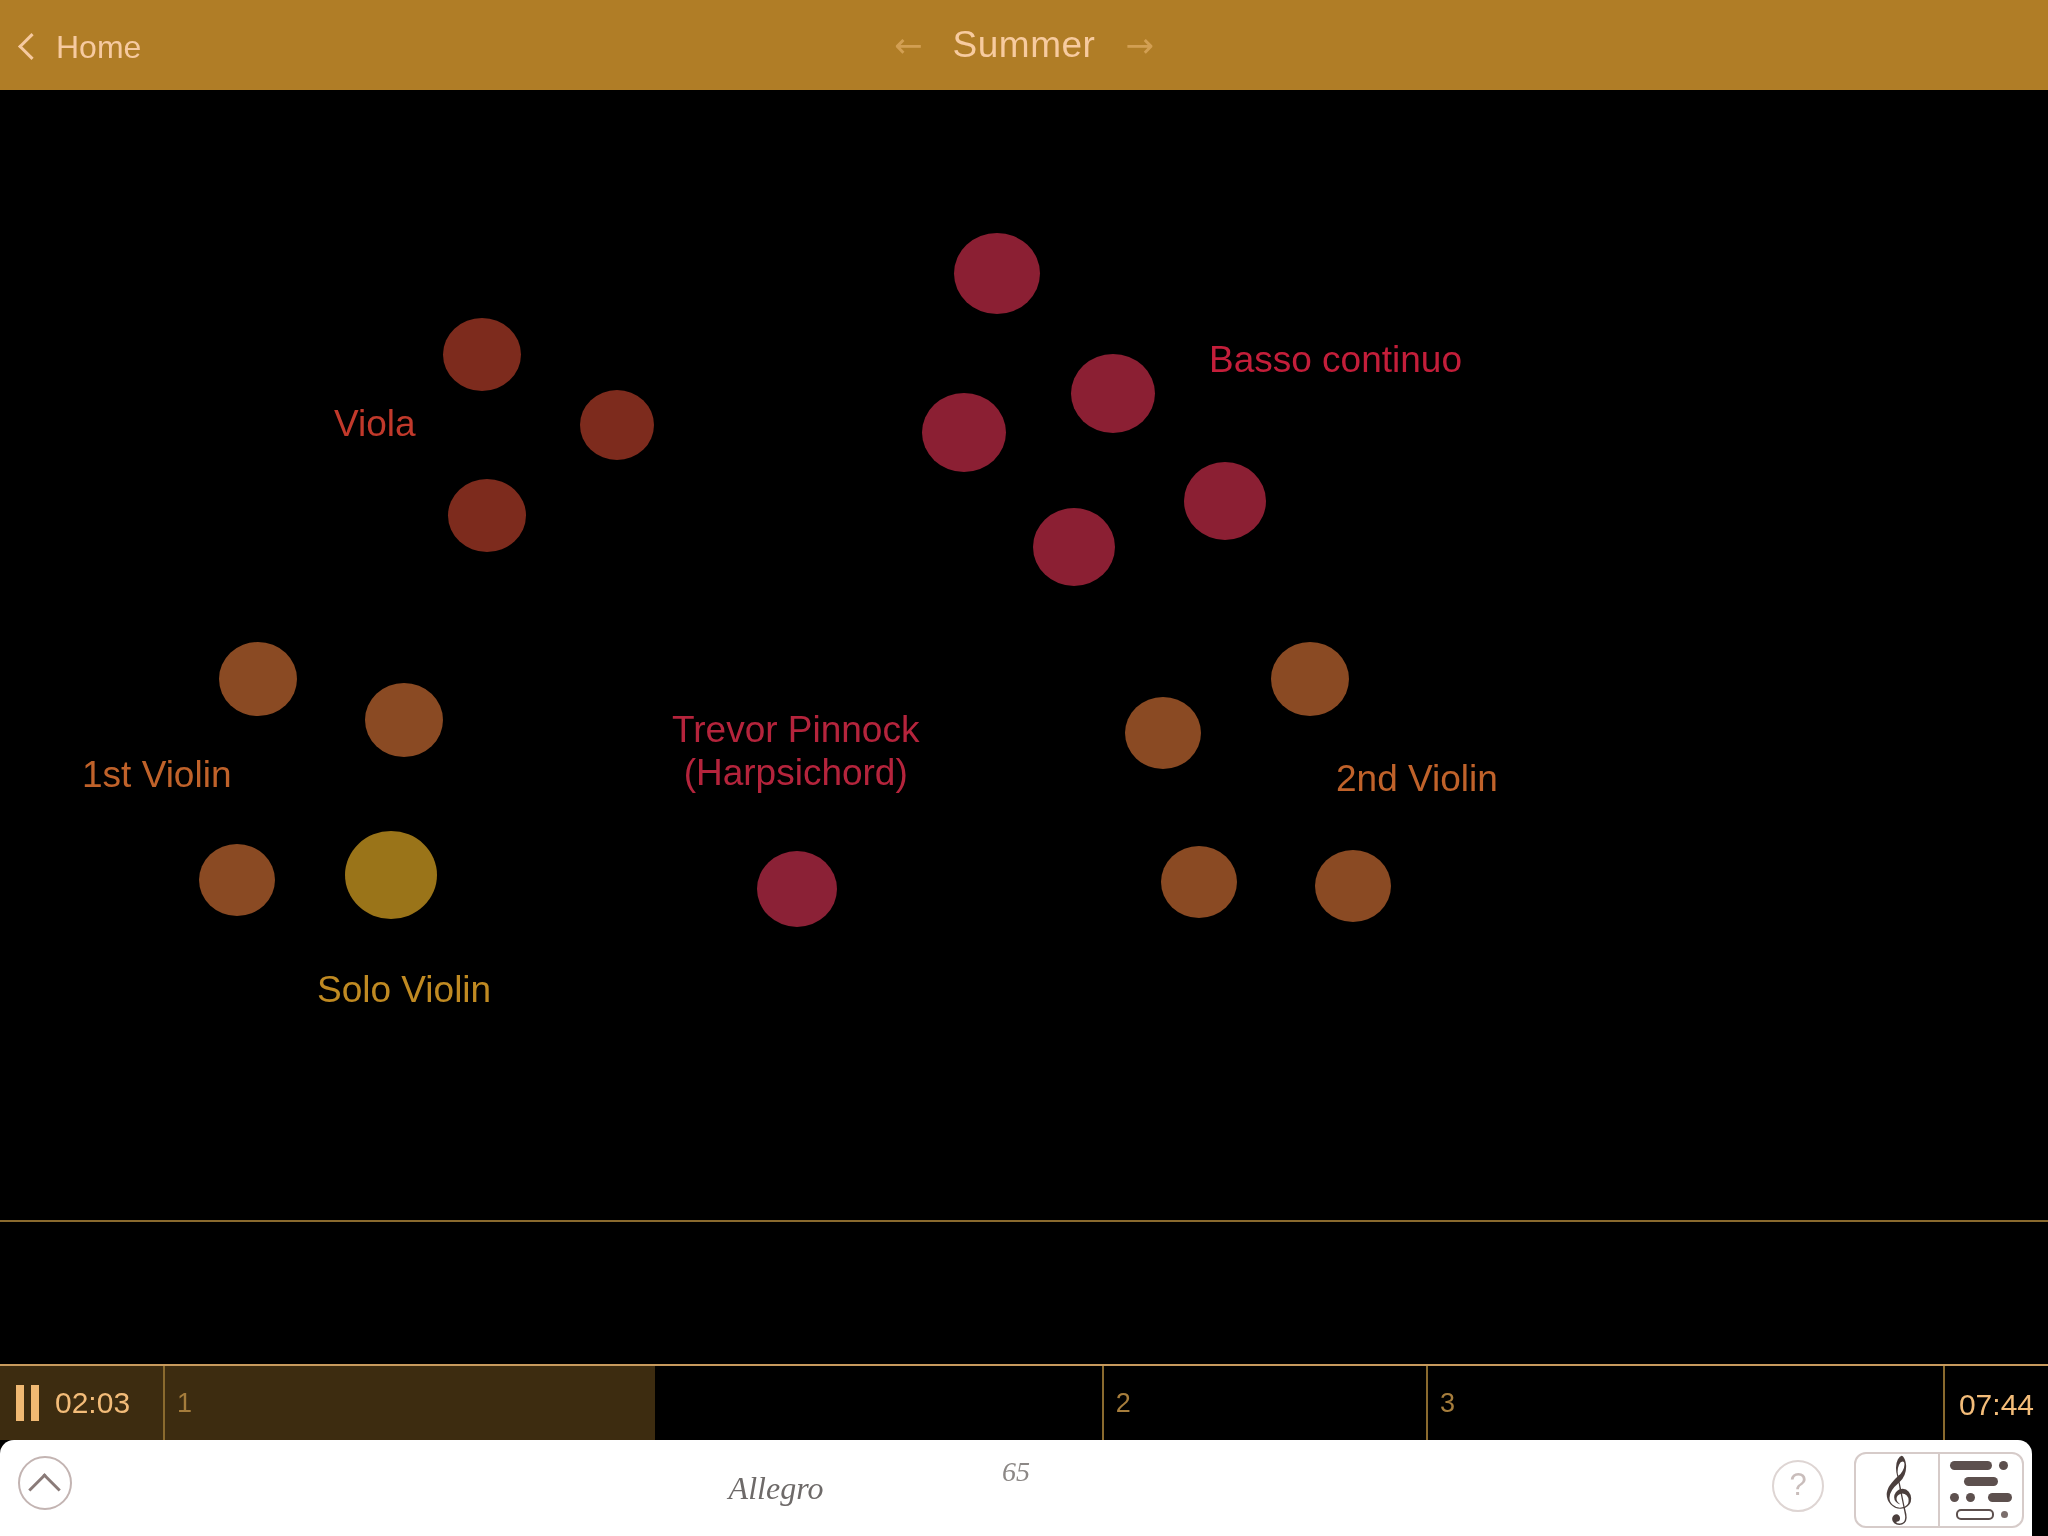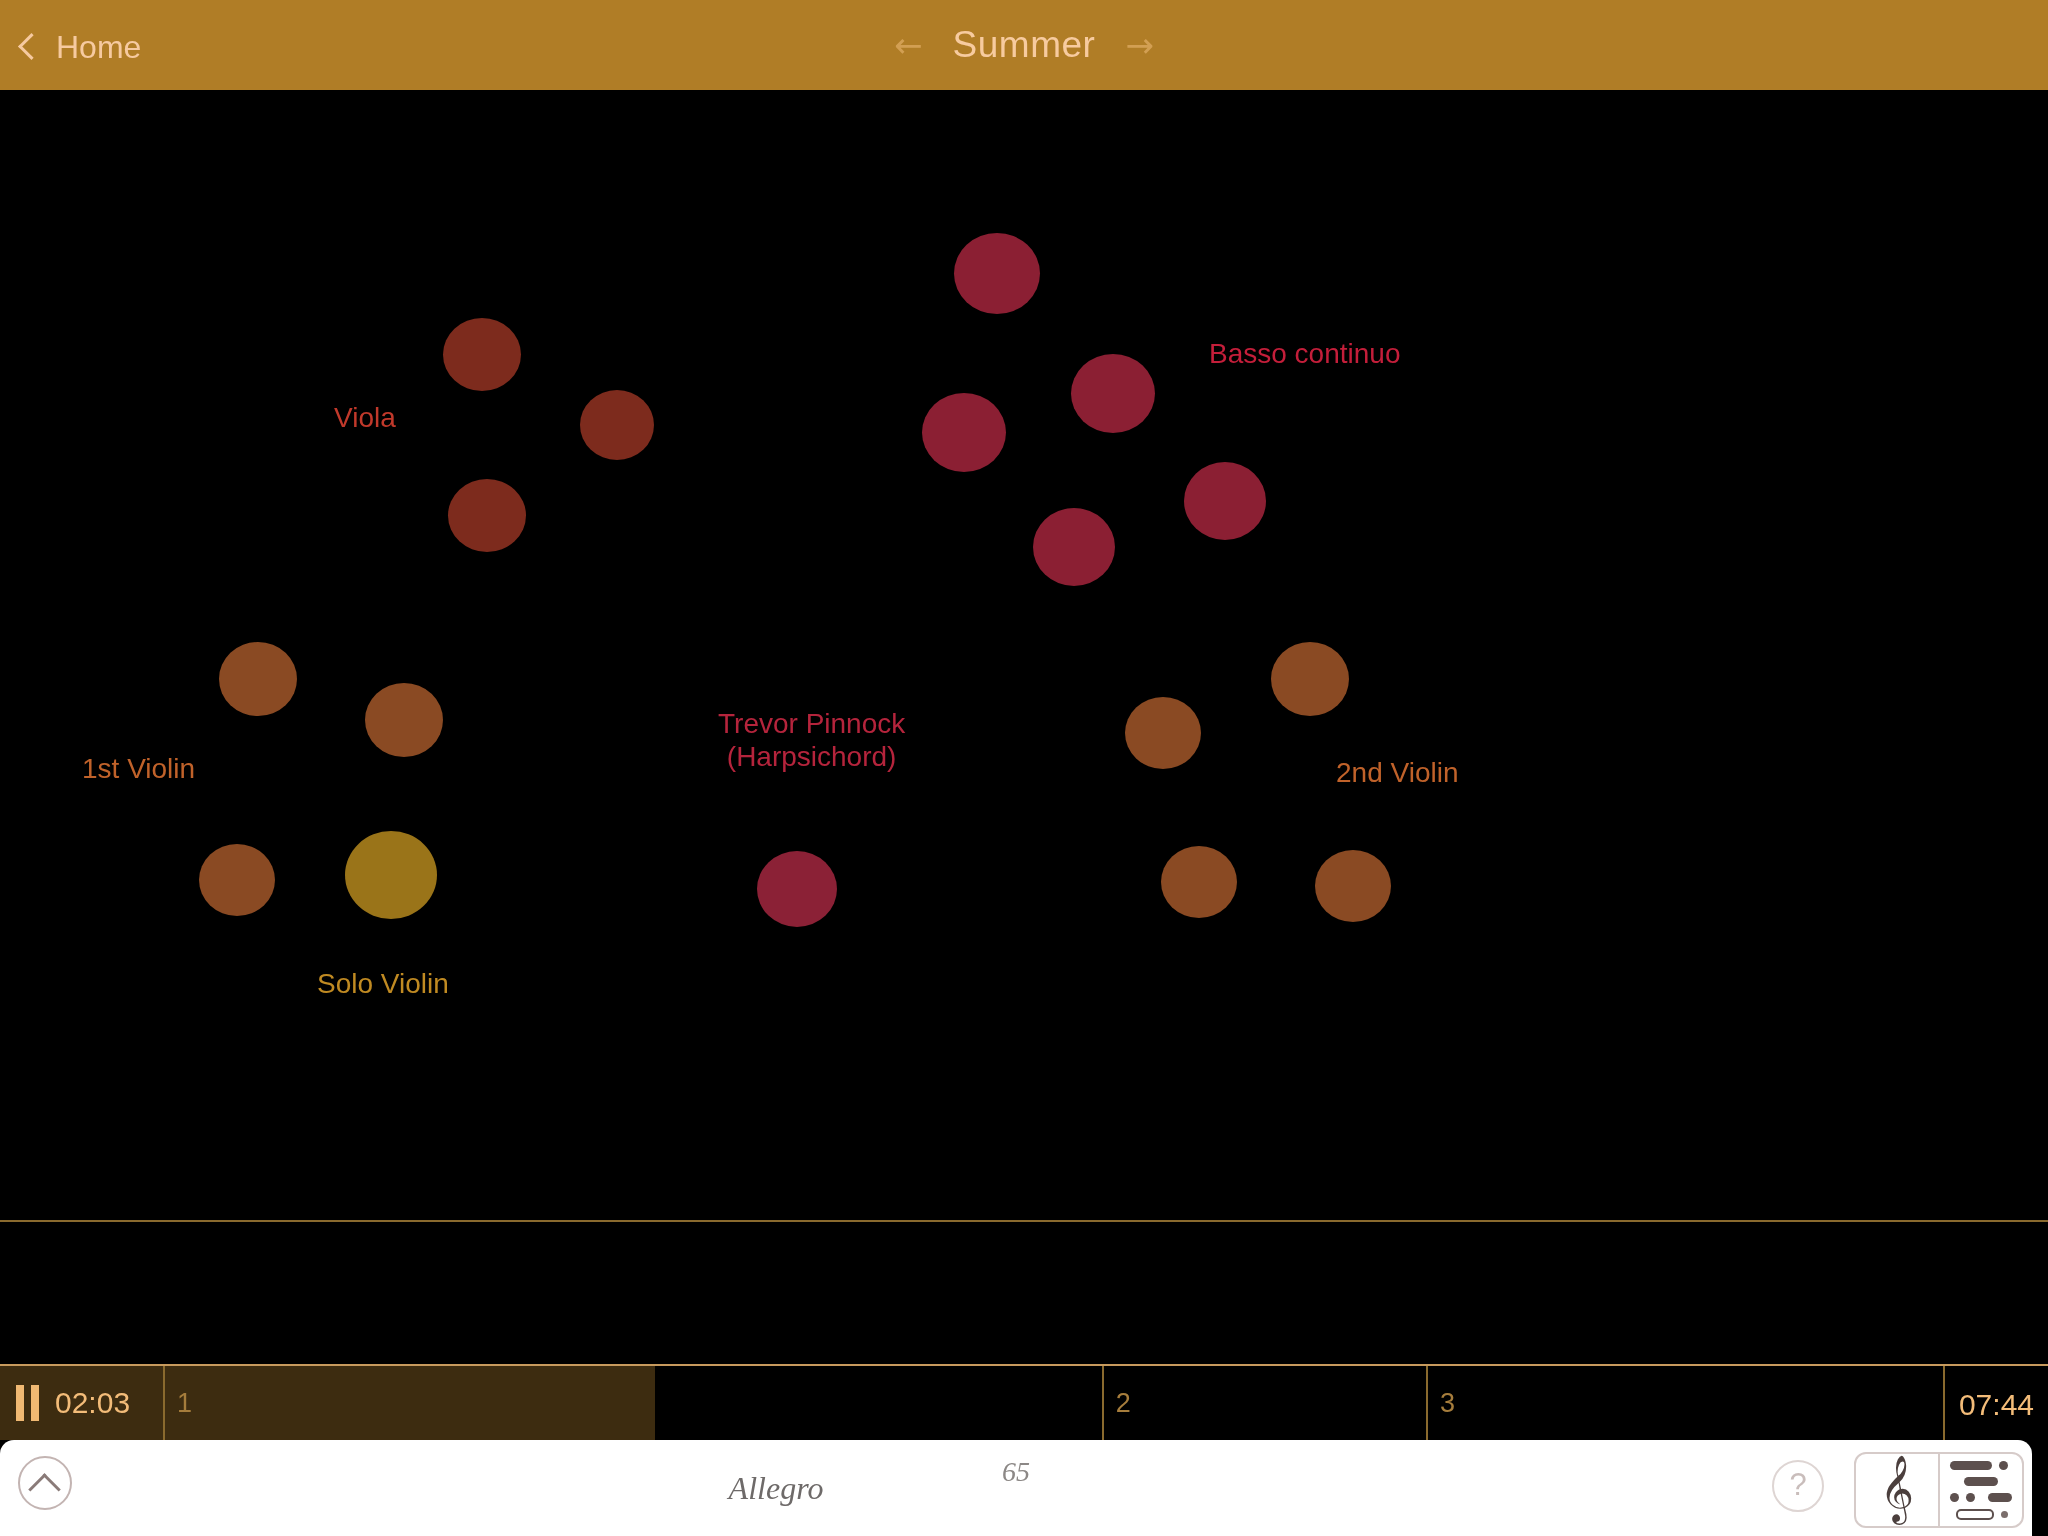--- a/index.html
+++ b/index.html
@@ -41,23 +41,23 @@
     color:#f7cb9f;font-size:37px;letter-spacing:.5px;
   }
 
   
   .stage{
     position:absolute;left:0;top:90px;width:2048px;height:1130px;
     background:#000;overflow:hidden;
   }
   .dot{position:absolute;border-radius:50%;}
   .group-label{
-    position:absolute;white-space:nowrap;font-size:28px;line-height:1.17;
-  }
-  .group-label.two-line{text-align:center;margin-left:46px;}
+    position:absolute;white-space:nowrap;font-size:37px;line-height:1.17;
+  }
+  .group-label.two-line{text-align:center;}
 
   
   .sonnet-bar{
     position:absolute;left:0;top:1220px;width:2048px;height:144px;
     background:#000;border-top:2px solid #8a6a2e;
   }
 
   
   .timeline{
     position:absolute;left:0;top:1364px;width:2048px;height:76px;

